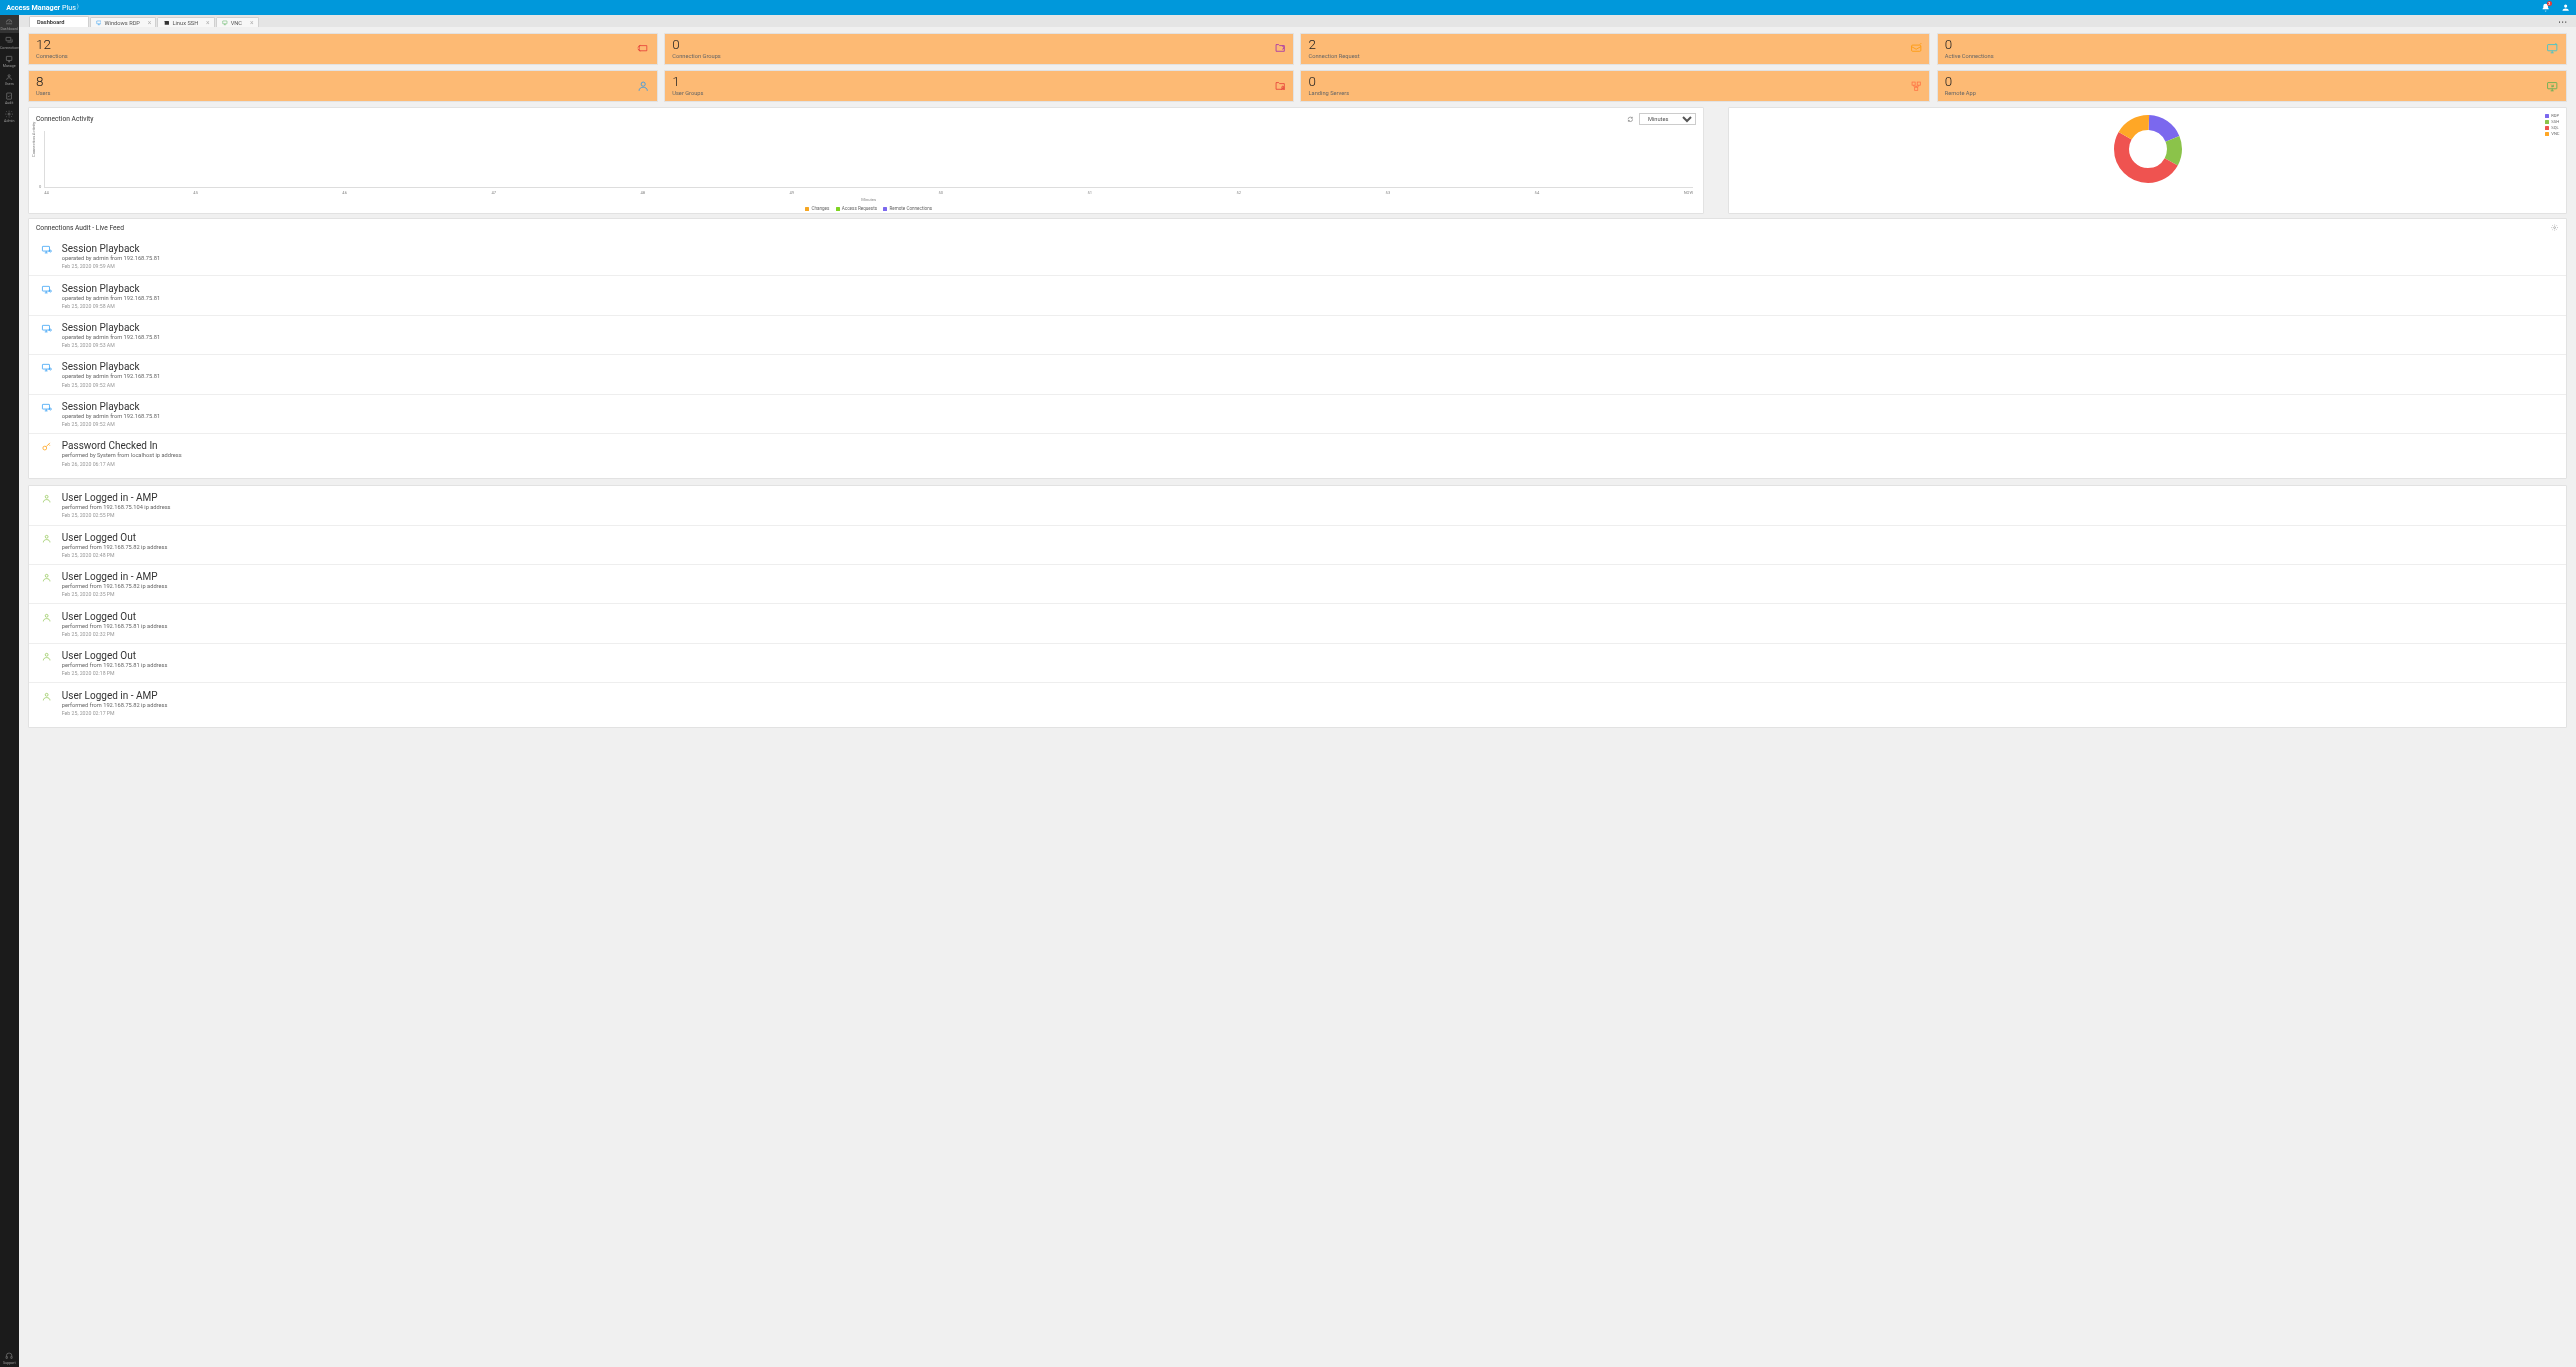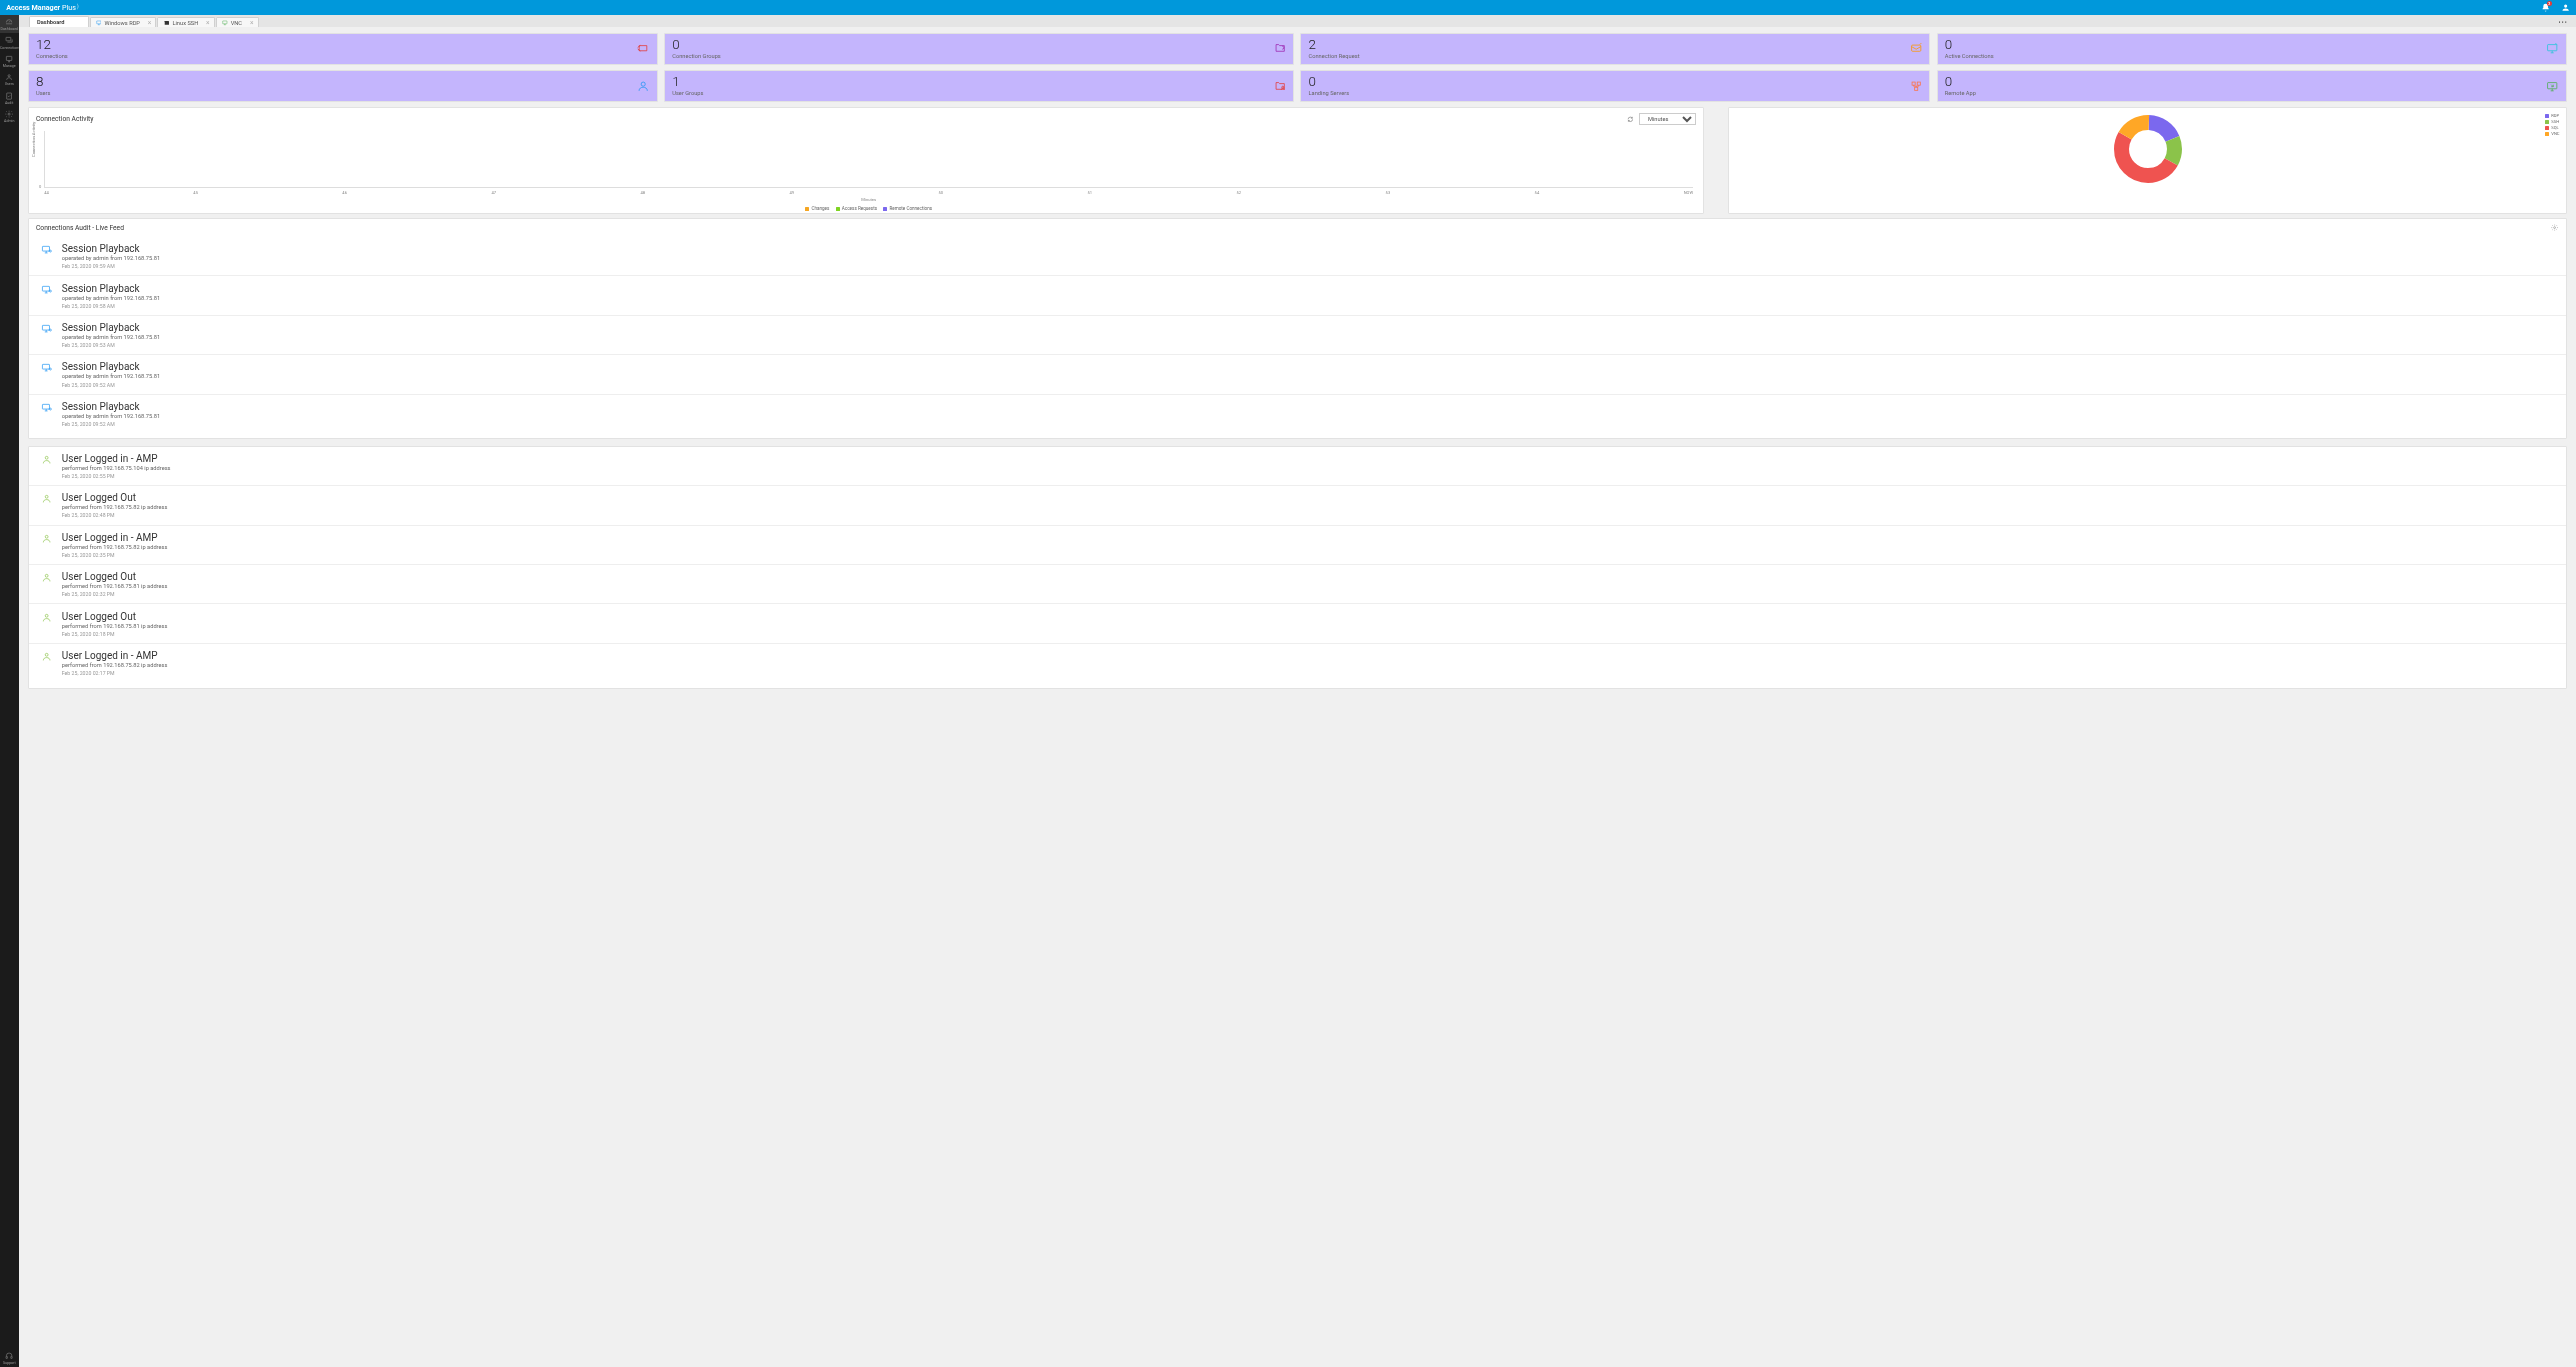--- a/index.html
+++ b/index.html
@@ -26,21 +26,21 @@
 .tabs{display:flex;align-items:flex-end;padding-left:10.3px;height:12.4px;position:relative;background:#e5e5e5}
 .tab{background:#f7f7f7;border:0.5px solid #d0d0d0;border-bottom:none;border-radius:1.5px 1.5px 0 0;padding:1.5px 15.5px 1.5px 5.2px;font-size:5.7px;position:relative;margin-right:1px;display:flex;align-items:center;gap:3.1px;color:#555}
 .tab.on{background:#fff;padding:2.1px 23px 2.1px 7.2px;font-weight:600;color:#333}
 .tab .x{position:absolute;right:4.1px;top:50%;transform:translateY(-50%);font-size:6.7px;color:#aaa;cursor:pointer}
 .tab-dots{margin-left:auto;padding:0 8.2px;font-size:9.3px;color:#333;letter-spacing:0.5px;cursor:pointer}
 .ti{width:5.7px;height:5.7px;display:inline-block}
 
 .ct{flex:1;overflow-y:auto;padding:5.2px 9.3px;background:#f0f0f0}
 
 .row{display:grid;grid-template-columns:repeat(4,1fr);gap:6.2px;margin-bottom:5.2px}
-.card{background:#c4b5fd;border:0.5px solid #e2e2e2;border-radius:1px;padding:4.6px 7.2px;display:flex;align-items:center;justify-content:space-between}
+.card{background:#fdba74;border:0.5px solid #e2e2e2;border-radius:1px;padding:4.6px 7.2px;display:flex;align-items:center;justify-content:space-between}
 .card .v{font-size:13.4px;font-weight:300;color:#222;line-height:1}
 .card .l{font-size:5.7px;color:#666;margin-top:1.5px}
 .card .ci{width:12.4px;height:12.4px}
 
 .row2{display:grid;grid-template-columns:2fr 1fr;gap:24px;margin-bottom:4px}
 .row3{display:grid;grid-template-columns:1fr;gap:6.2px}
 .panel{background:#fff;border:0.5px solid #e2e2e2;border-radius:1px}
 .ph{display:flex;align-items:center;padding:5.2px 7.2px}
 .ph h3{font-size:6.7px;font-weight:400;color:#333}
 .ph-sp{flex:1}
@@ -395,20 +395,31 @@
                   <path d="M8 19h6M11 15v4"></path>
                   <circle cx="20" cy="15" r="2"></circle>
                   <path d="M18 15h-2"></path>
                 </svg>
     <div>
       <div class="ft">Session Playback</div>
       <div class="fd">operated by admin from 192.168.75.81</div>
       <div class="fdate">Feb 25, 2020 09:52 AM</div>
     </div>
   </div>
+  <div class="fi">
+    <svg class="fic" viewBox="0 0 24 24" fill="none" stroke="#ff9800" stroke-width="1.5">
+                  <circle cx="8" cy="15" r="4"></circle>
+                  <path d="M11 12l8-8M16 7l3 3"></path>
+                </svg>
+    <div>
+      <div class="ft">Password Checked In</div>
+      <div class="fd">performed by System from localhost ip address</div>
+      <div class="fdate">Feb 26, 2020 06:17 AM</div>
+    </div>
+  </div>
             </div>
         </div>
         <div class="panel">
           <div class="feed" id="user-feed">
   <div class="fi">
     <svg class="fic" viewBox="0 0 24 24" fill="none" stroke="#8bc34a" stroke-width="1.5">
                   <circle cx="12" cy="8" r="3"></circle>
                   <path d="M5 20c0-4 3-6 7-6s7 2 7 6"></path>
                 </svg>
     <div>

